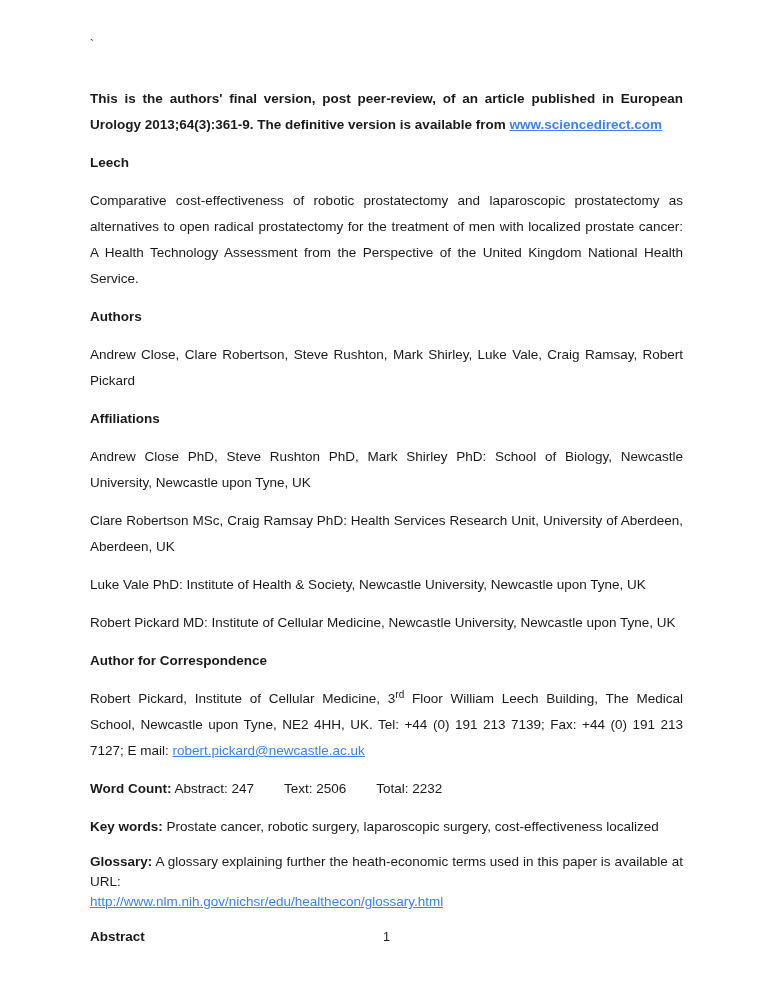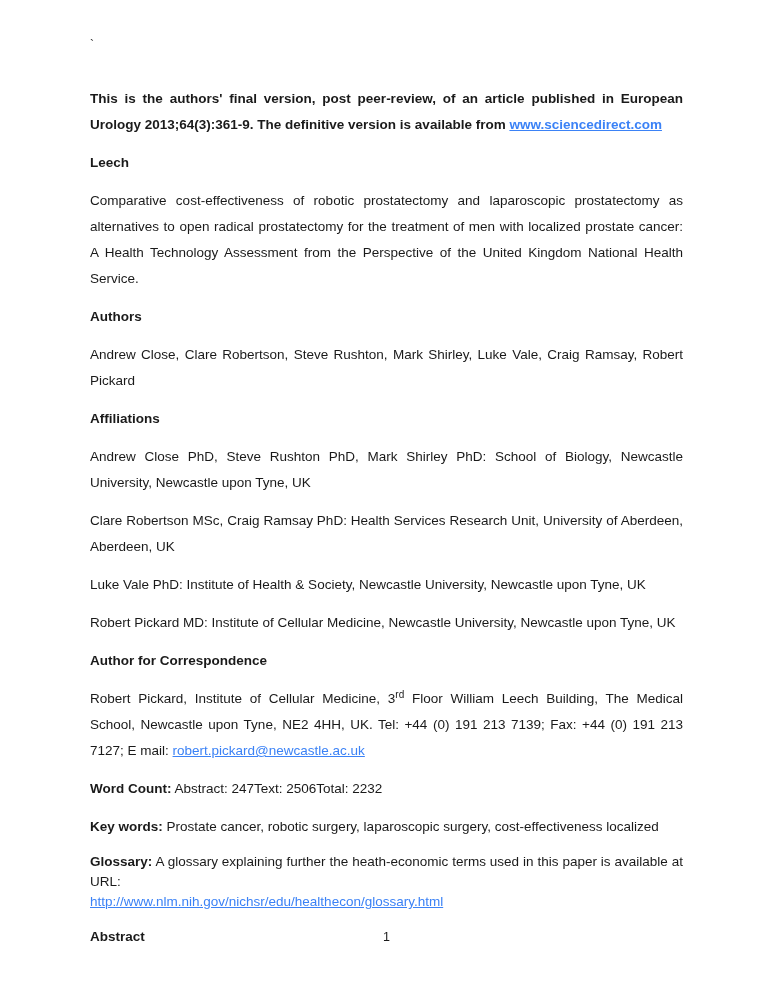--- a/index.html
+++ b/index.html
@@ -45,21 +45,21 @@
     margin-top: 8px;
   }
   a.doclink.bold { font-weight: bold; }
   sup.ord {
     font-size: 10px;
     line-height: 0;
     vertical-align: super;
     margin-top: 12px;
   }
   .wc-first { margin-left: 3px; }
-  .wc-tab { }
+  .wc-tab { margin-left: 30px; }
   p.tight { line-height: 20px; }
   .page-number {
     position: absolute;
     left: 0;
     right: 0;
     bottom: 56px;
     text-align: center;
     font-size: 12.5px;
     color: #1a1a1a;
   }

